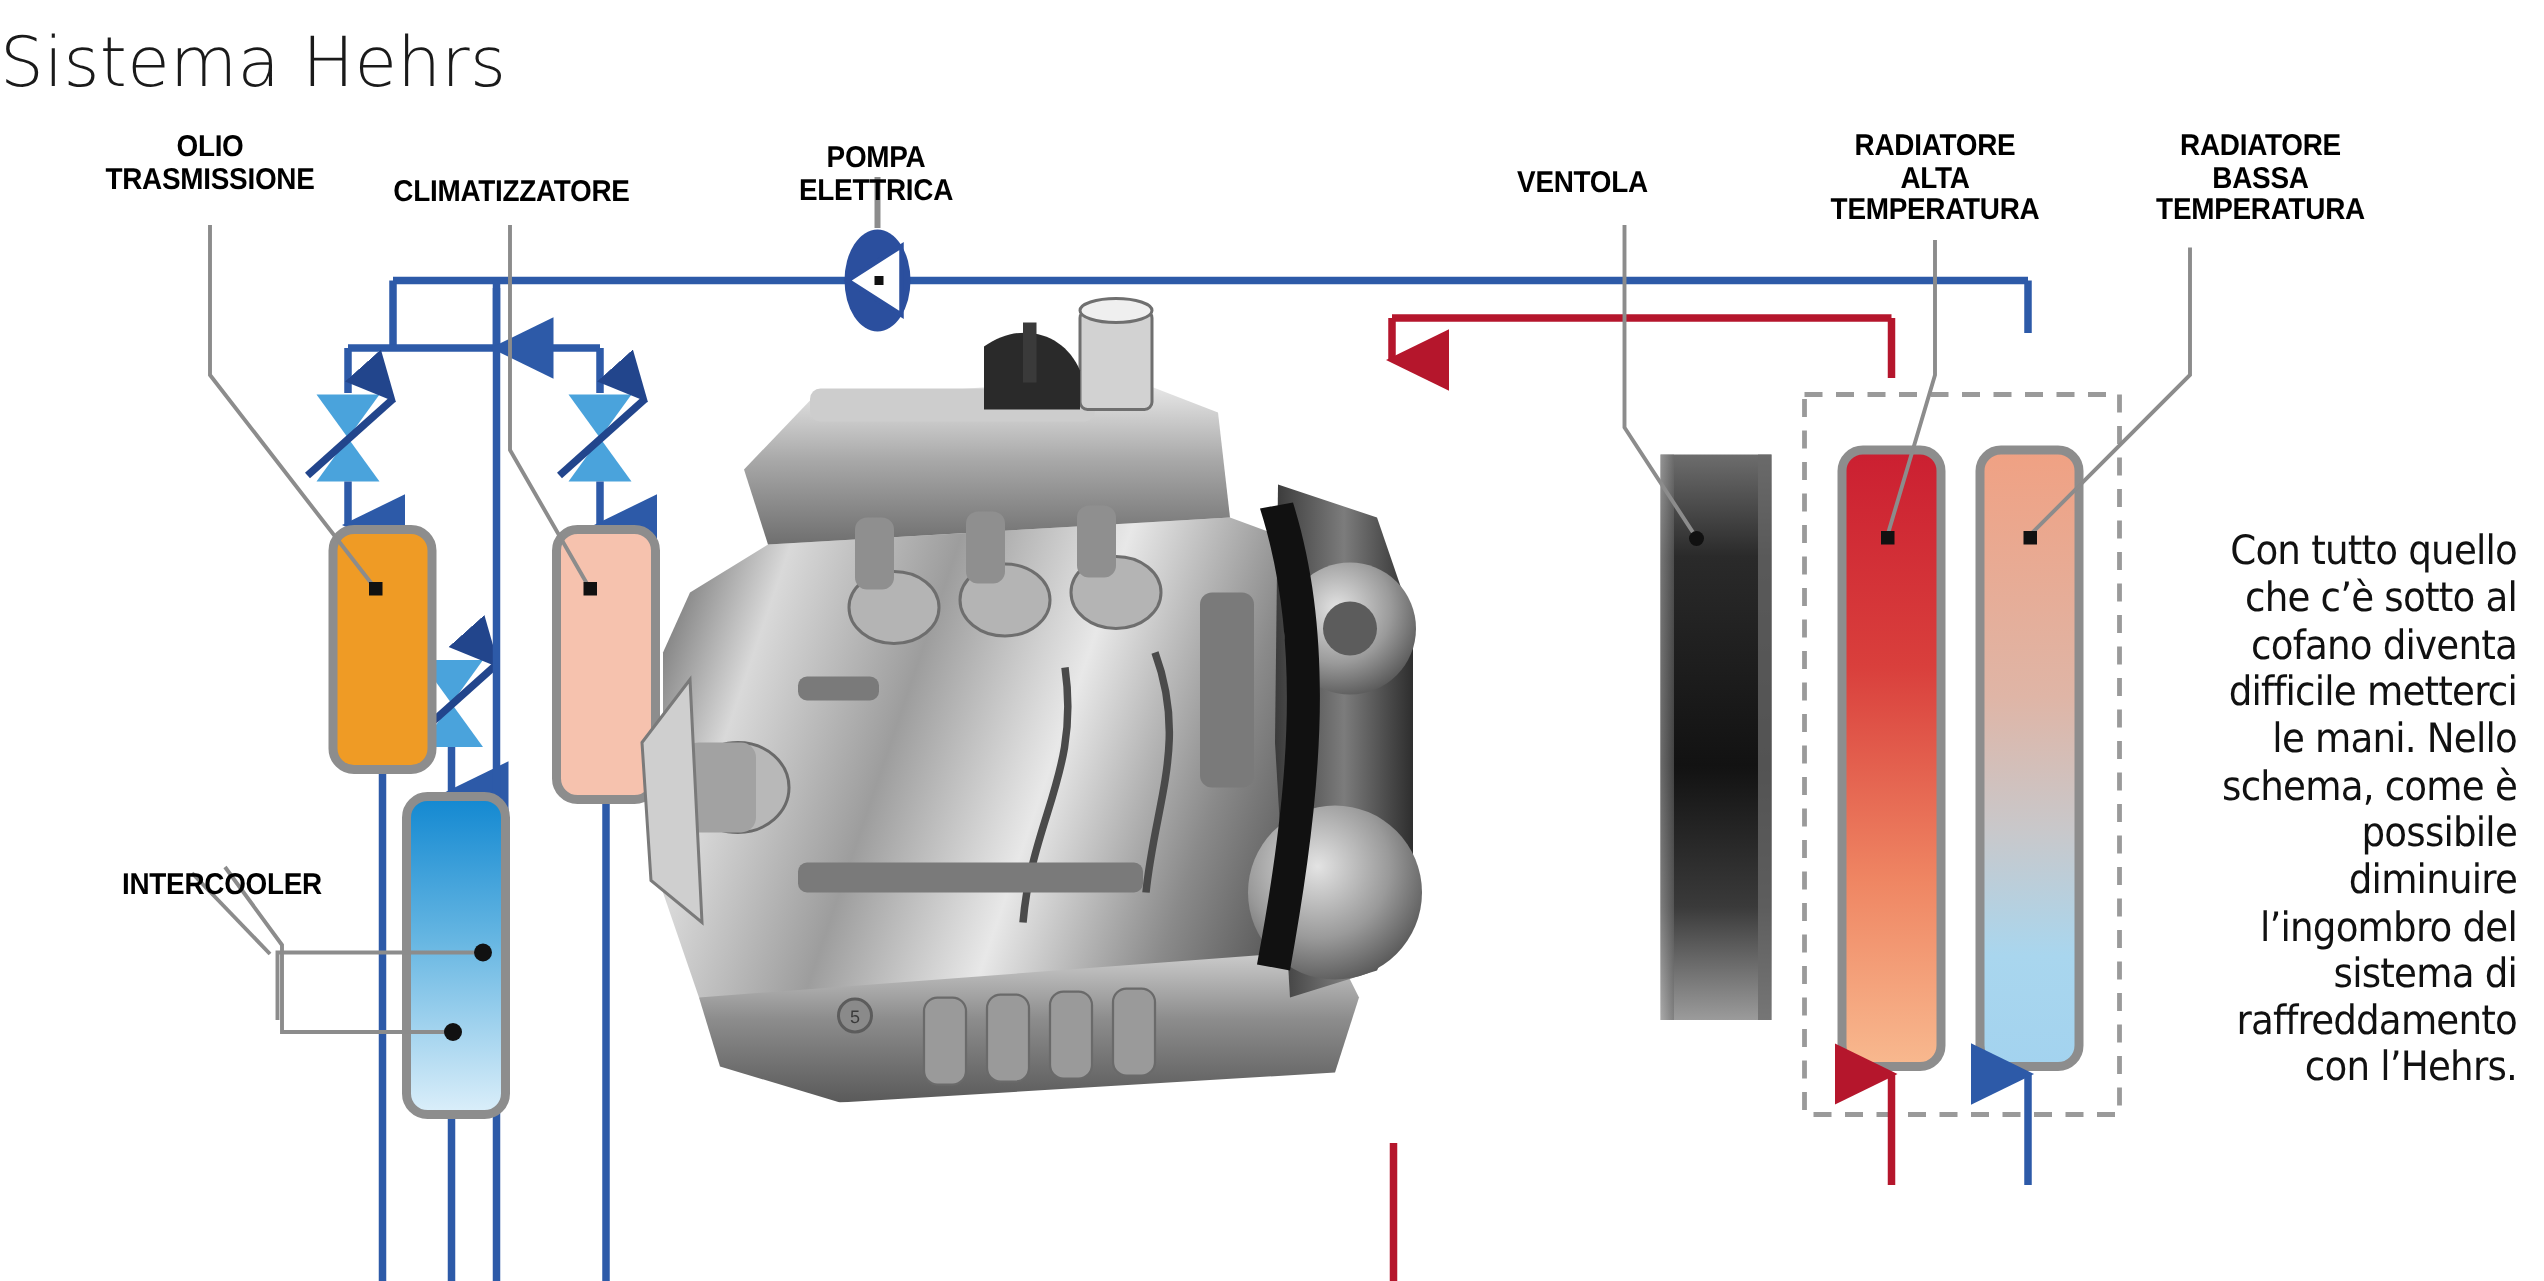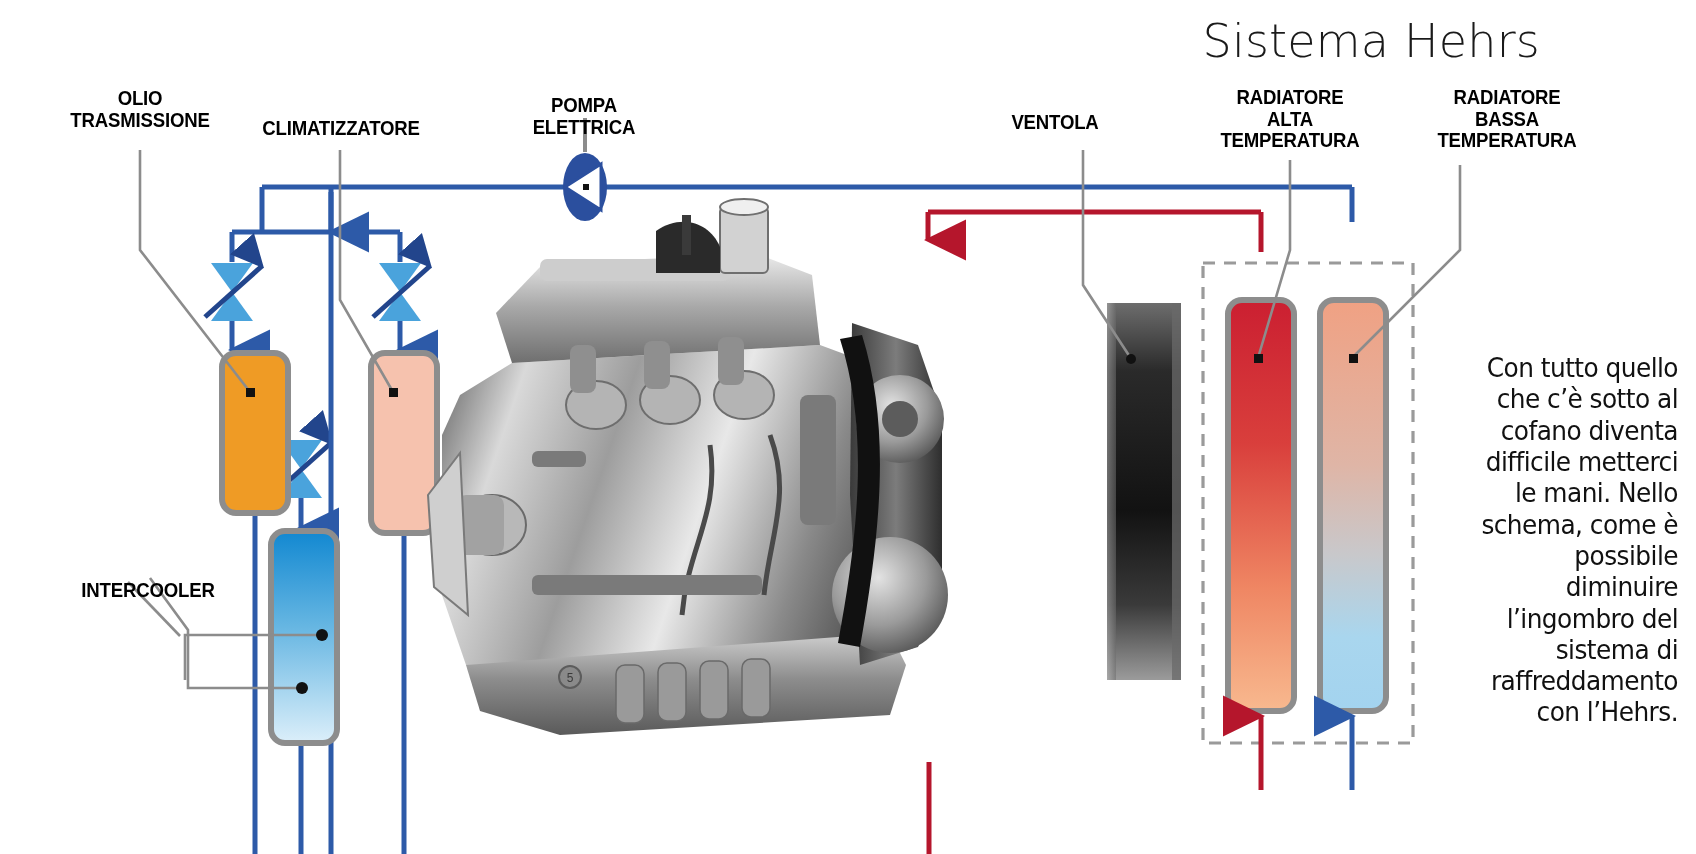--- a/index.html
+++ b/index.html
@@ -6,21 +6,21 @@
   html, body {
     width: 1696px; height: 854px;
     background: #ffffff;
     font-family: "Liberation Sans", sans-serif;
     overflow: hidden;
   }
   #stage { position: relative; width: 1696px; height: 854px; background:#fff; }
 
   .title {
     position: absolute; left: 0; top: 14px; width: 1540px;
-    text-align: right;
+    text-align: left;
     font-size: 46px; font-weight: 300; color: #1a1a1a;
     letter-spacing: .2px;
     font-family: "DejaVu Sans", sans-serif;
   }
 
   .lbl {
     position: absolute;
     font-family: "Liberation Sans", sans-serif;
     font-weight: bold; font-size: 20px; color: #000;
     line-height: 1.08; text-align: center;

